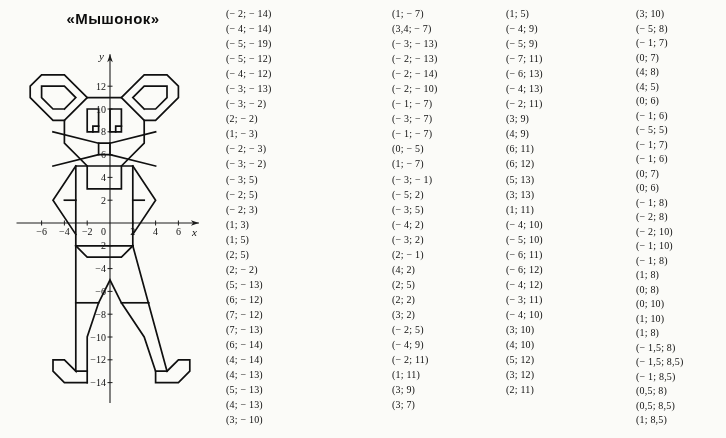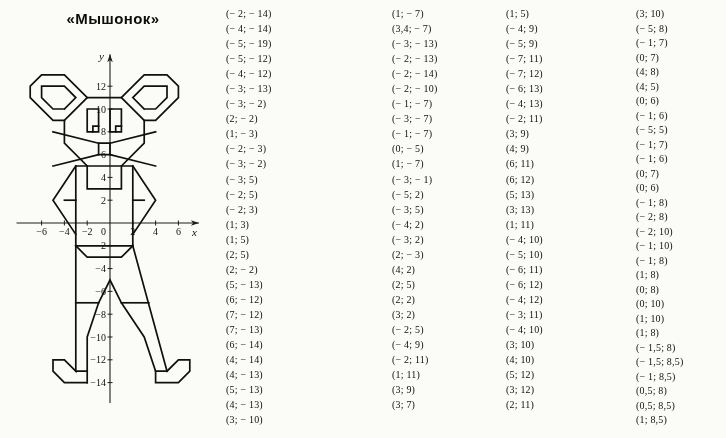--- a/index.html
+++ b/index.html
@@ -158,38 +158,37 @@
       <div class="row">(− 1; − 7)</div>
       <div class="row">(− 3; − 7)</div>
       <div class="row">(− 1; − 7)</div>
       <div class="row">(0; − 5)</div>
       <div class="row">(1; − 7)</div>
       <div class="row">(− 3; − 1)</div>
       <div class="row">(− 5; 2)</div>
       <div class="row">(− 3; 5)</div>
       <div class="row">(− 4; 2)</div>
       <div class="row">(− 3; 2)</div>
-      <div class="row">(2; − 3)</div>
+      <div class="row">(2; − 1)</div>
       <div class="row">(4; 2)</div>
       <div class="row">(2; 5)</div>
       <div class="row">(2; 2)</div>
       <div class="row">(3; 2)</div>
       <div class="row">(− 2; 5)</div>
       <div class="row">(− 4; 9)</div>
       <div class="row">(− 2; 11)</div>
       <div class="row">(1; 11)</div>
       <div class="row">(3; 9)</div>
       <div class="row">(3; 7)</div>
     </div>
   <div class="col" id="col3">
       <div class="row">(1; 5)</div>
       <div class="row">(− 4; 9)</div>
       <div class="row">(− 5; 9)</div>
       <div class="row">(− 7; 11)</div>
-      <div class="row">(− 7; 12)</div>
       <div class="row">(− 6; 13)</div>
       <div class="row">(− 4; 13)</div>
       <div class="row">(− 2; 11)</div>
       <div class="row">(3; 9)</div>
       <div class="row">(4; 9)</div>
       <div class="row">(6; 11)</div>
       <div class="row">(6; 12)</div>
       <div class="row">(5; 13)</div>
       <div class="row">(3; 13)</div>
       <div class="row">(1; 11)</div>

